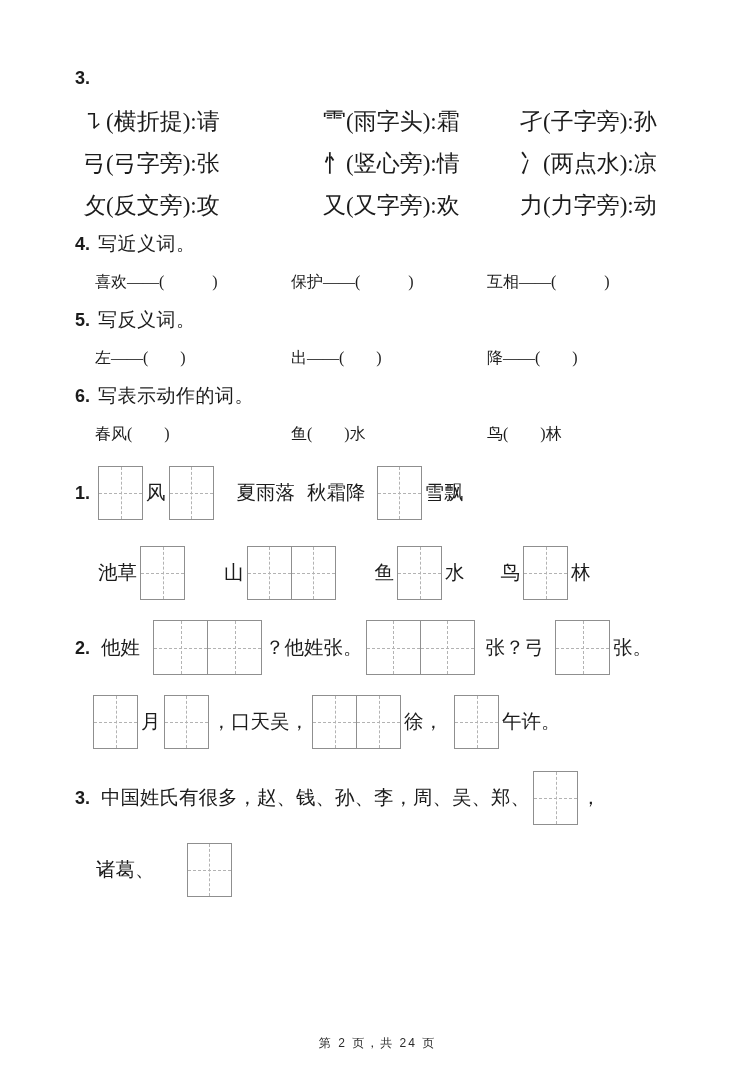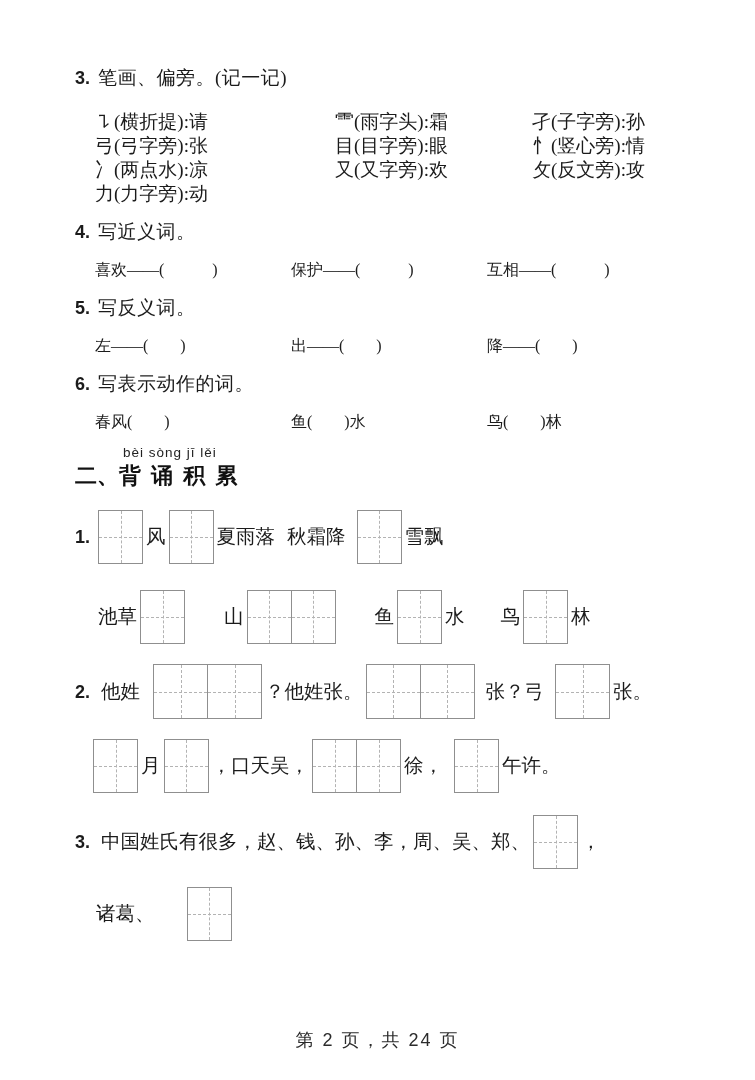--- a/index.html
+++ b/index.html
@@ -14,21 +14,21 @@
   .qline{display:flex;align-items:baseline;font-size:19px;line-height:24px;}
   .qnum{
     font-family:"Liberation Sans","DejaVu Sans",sans-serif;
     font-weight:bold;font-size:18px;margin-right:8px;flex:0 0 auto;
   }
   .qtext{letter-spacing:0.5px;}
 
   
   .radical-grid{
     display:grid;grid-template-columns:240px 197px 1fr;
-    margin:20px 0 0 20px;font-size:19px;line-height:24px;
+    row-gap:18px;margin:20px 0 0 8px;font-size:23px;line-height:24px;
   }
 
   .qblock{margin-top:14px;}
   .wrow{margin:14px 0 0 20px;font-size:16px;line-height:24px;}
   .witem{display:inline-block;min-width:192px;white-space:pre;}
   .witem.last{min-width:0;}
 
   
   .p2head{margin-top:10px;}
   .pinyin{
@@ -57,49 +57,47 @@
     border-left:1px dashed #b3b3b3;
   }
   .tzg .cell::after{
     content:"";position:absolute;top:50%;left:0;right:0;
     border-top:1px dashed #b3b3b3;
   }
 
   
   .mt20{margin-top:20px;}.mt26{margin-top:26px;text-align:center;}.mt22{margin-top:22px;}.mt18{margin-top:18px;gap:21px;}
   .ml4{margin-left:8px;}.ml8{margin-left:8px;}.ml10{margin-left:10px;}
-  .ml14{margin-left:6px;}.ml20{}.ml30{margin-left:30px;}.ml36{margin-left:36px;}
+  .ml14{margin-left:6px;}.ml20{margin-left:20px;}.ml30{margin-left:30px;}.ml36{margin-left:36px;}
   .ind20{padding-left:20px;}.ind18{padding-left:18px;}
 
   .footer{
     position:absolute;left:0;right:0;bottom:28px;text-align:center;
     font-family:"Liberation Sans","DejaVu Sans",sans-serif;
-    font-size:18px;color:#2b2b2b;letter-spacing:2px;
+    font-size:12px;color:#2b2b2b;letter-spacing:2px;
   }
 </style>
 </head>
 <body>
 
 <div class="page">
   <div class="content">
 
     <div class="qline">
       <span class="qnum">3.</span>
-      <span class="qtext">笔画、偏旁。(记一记)</span>
     </div>
     <div class="radical-grid">
       <span>㇊(横折提):请</span>
       <span>⻗(雨字头):霜</span>
       <span>孑(子字旁):孙</span>
       <span>弓(弓字旁):张</span>
-      <span>目(目字旁):眼</span>
       <span>忄(竖心旁):情</span>
       <span>冫(两点水):凉</span>
+      <span>攵(反文旁):攻</span>
       <span>又(又字旁):欢</span>
-      <span>攵(反文旁):攻</span>
       <span>力(力字旁):动</span>
     </div>
 
     <div class="qblock">
       <div class="qline">
         <span class="qnum">4.</span>
         <span class="qtext">写近义词。</span>
       </div>
       <div class="wrow">
         <span class="witem">喜欢——(　　　)</span>
@@ -125,26 +123,20 @@
         <span class="qnum">6.</span>
         <span class="qtext">写表示动作的词。</span>
       </div>
       <div class="wrow">
         <span class="witem">春风(　　)</span>
         <span class="witem">鱼(　　)水</span>
         <span class="witem last">鸟(　　)林</span>
       </div>
     </div>
 
-    <div class="p2head">
-      <div class="pinyin">bèi sòng  jī   lěi</div>
-      <div class="p2title">
-        <span>二、</span><span class="p2text">背 诵 积 累</span>
-      </div>
-    </div>
 
     <div class="rline mt20">
       <span class="qnum">1.</span>
       <span class="tzg">
           <span class="cell"></span>
         </span>
       <span class="rtext">风</span>
       <span class="tzg">
           <span class="cell"></span>
         </span>

